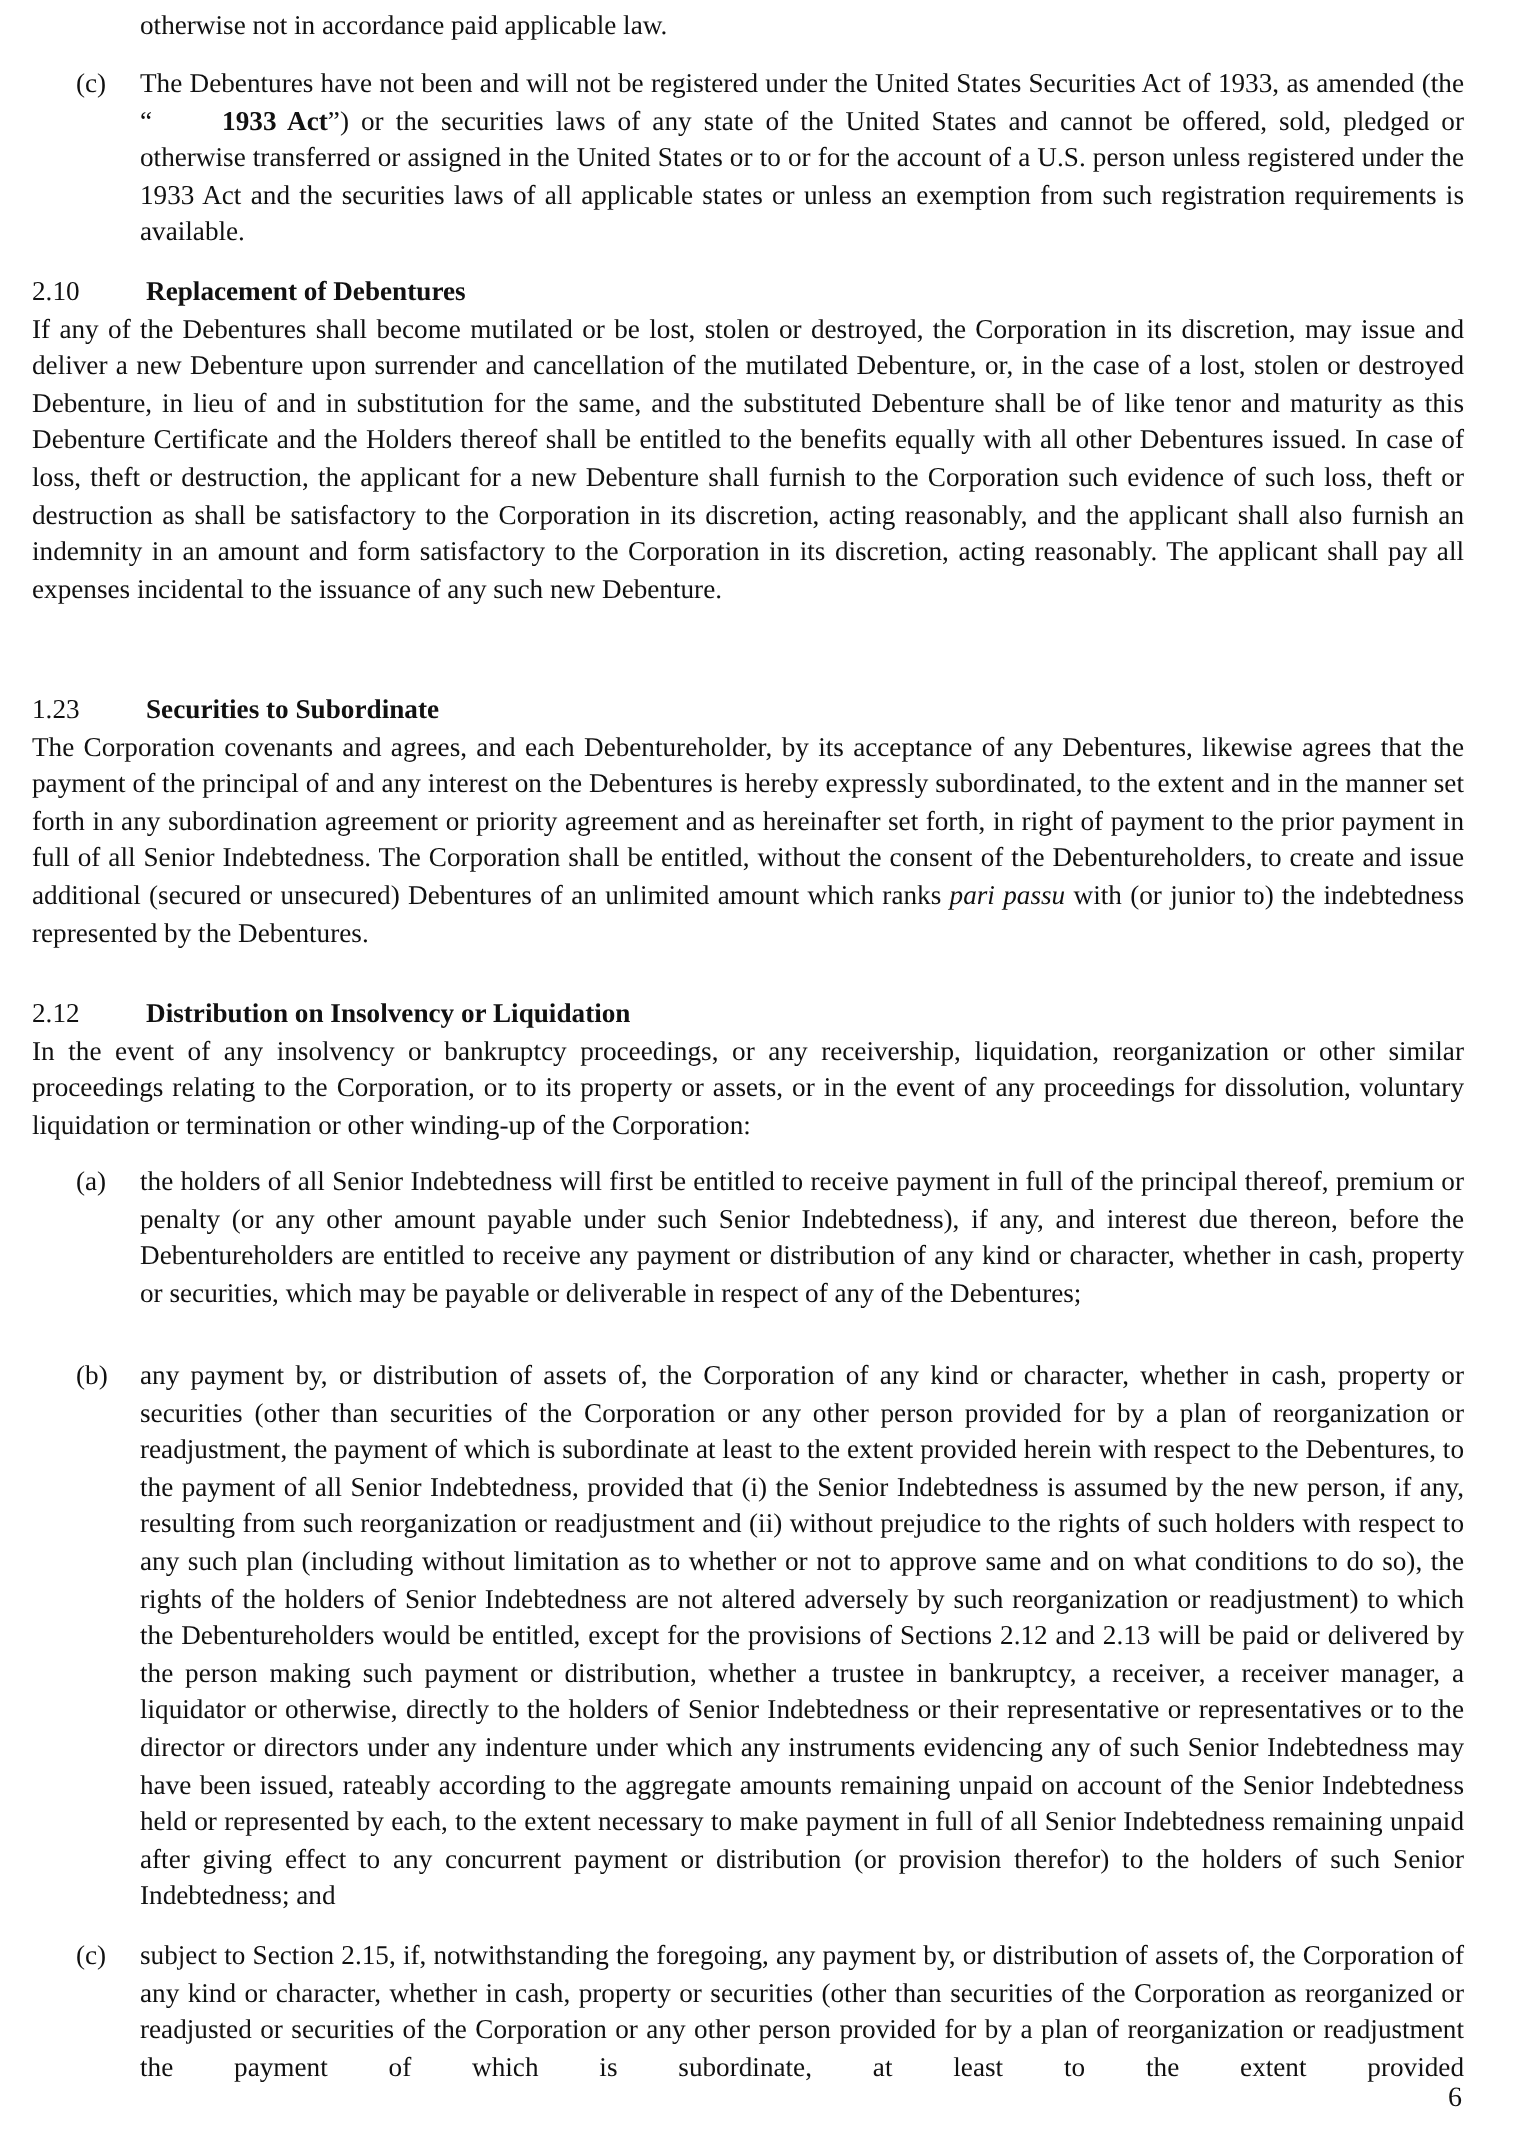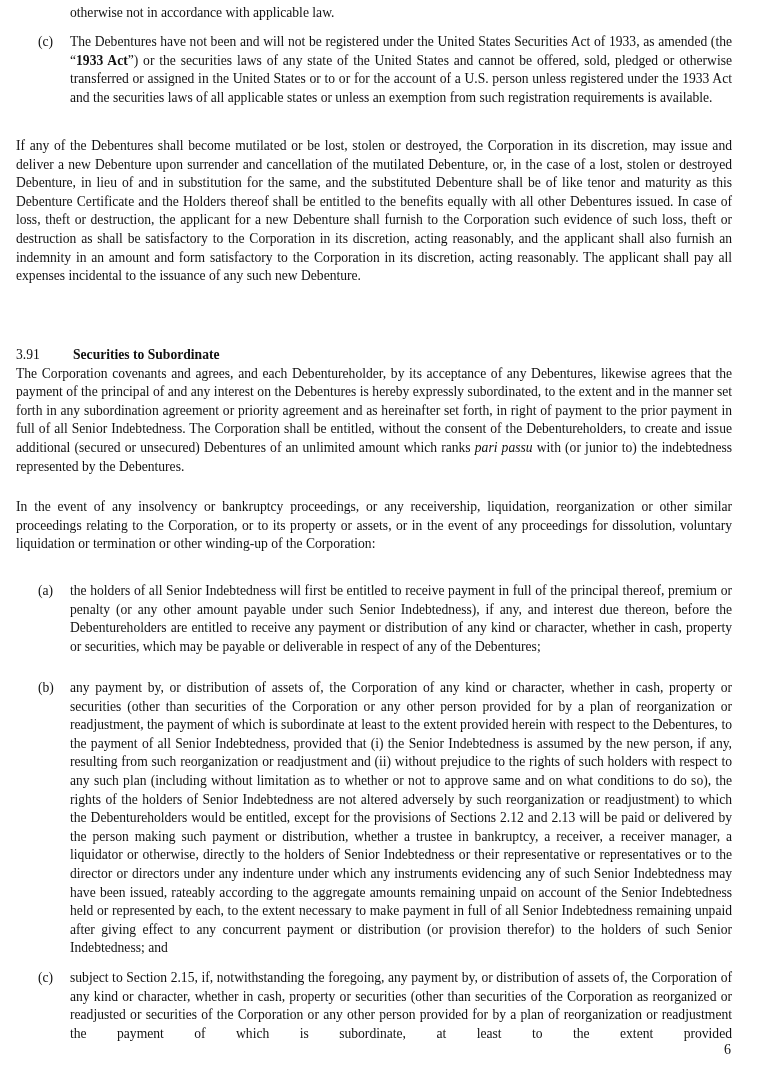--- a/index.html
+++ b/index.html
@@ -65,47 +65,53 @@
     }
     .heading .title {
       font-weight: bold;
     }
     .page-number {
       position: absolute;
       right: 36px;
       top: 1041px;
       font-size: 14px;
     }
-    b { font-weight: bold; }
+    b { font-weight: bold; margin-left: 35px; }
     i { }
   </style>
 </head>
 <body>
 
 <div class="page">
 
-  <div class="continuation" style="top:4px;">otherwise not in accordance with applicable law.</div>
+  <div class="continuation" style="top:4px;">otherwise not in accordance paid applicable law.</div>
 
   <div class="list-item" style="top:33px;">
     <span class="label">(c)</span>
     <div class="body"><span>The Debentures have not been and will not be registered under the United States Securities Act of 1933, as amended (the “</span><b>1933 Act</b><span>”) or the securities laws of any state of the United States and cannot be offered, sold, pledged or otherwise transferred or assigned in the United States or to or for the account of a U.S. person unless registered under the 1933 Act and the securities laws of all applicable states or unless an exemption from such registration requirements is available.</span></div>
   </div>
 
   <div class="block" style="top:137px;">
+    <div class="heading">
+      <span class="num">2.10</span><span class="title">Replacement of Debentures</span>
+    </div>
     <div class="justify">If any of the Debentures shall become mutilated or be lost, stolen or destroyed, the Corporation in its discretion, may issue and deliver a new Debenture upon surrender and cancellation of the mutilated Debenture, or, in the case of a lost, stolen or destroyed Debenture, in lieu of and in substitution for the same, and the substituted Debenture shall be of like tenor and maturity as this Debenture Certificate and the Holders thereof shall be entitled to the benefits equally with all other Debentures issued.  In case of loss, theft or destruction, the applicant for a new Debenture shall furnish to the Corporation such evidence of such loss, theft or destruction as shall be satisfactory to the Corporation in its discretion, acting reasonably, and the applicant shall also furnish an indemnity in an amount and form satisfactory to the Corporation in its discretion, acting reasonably.  The applicant shall pay all expenses incidental to the issuance of any such new Debenture.</div>
   </div>
 
   <div class="block" style="top:346px;">
     <div class="heading">
-      <span class="num">3.91</span><span class="title">Securities to Subordinate</span>
+      <span class="num">1.23</span><span class="title">Securities to Subordinate</span>
     </div>
     <div class="justify"><span>The Corporation covenants and agrees, and each Debentureholder, by its acceptance of any Debentures, likewise agrees that the payment of the principal of and any interest on the Debentures is hereby expressly subordinated, to the extent and in the manner set forth in any subordination agreement or priority agreement and as hereinafter set forth, in right of payment to the prior payment in full of all Senior Indebtedness.  The Corporation shall be entitled, without the consent of the Debentureholders, to create and issue additional (secured or unsecured) Debentures of an unlimited amount which ranks </span><i>pari passu</i><span> with (or junior to) the indebtedness represented by the Debentures.</span></div>
   </div>
 
   <div class="block" style="top:498px;">
+    <div class="heading">
+      <span class="num">2.12</span><span class="title">Distribution on Insolvency or Liquidation</span>
+    </div>
     <div class="justify">In the event of any insolvency or bankruptcy proceedings, or any receivership, liquidation, reorganization or other similar proceedings relating to the Corporation, or to its property or assets, or in the event of any proceedings for dissolution, voluntary liquidation or termination or other winding-up of the Corporation:</div>
   </div>
 
   <div class="list-item" style="top:582px;">
     <span class="label">(a)</span>
     <div class="body">the holders of all Senior Indebtedness will first be entitled to receive payment in full of the principal thereof, premium or penalty (or any other amount payable under such Senior Indebtedness), if any, and interest due thereon, before the Debentureholders are entitled to receive any payment or distribution of any kind or character, whether in cash, property or securities, which may be payable or deliverable in respect of any of the Debentures;</div>
   </div>
 
   <div class="list-item" style="top:679px;">
     <span class="label">(b)</span>

